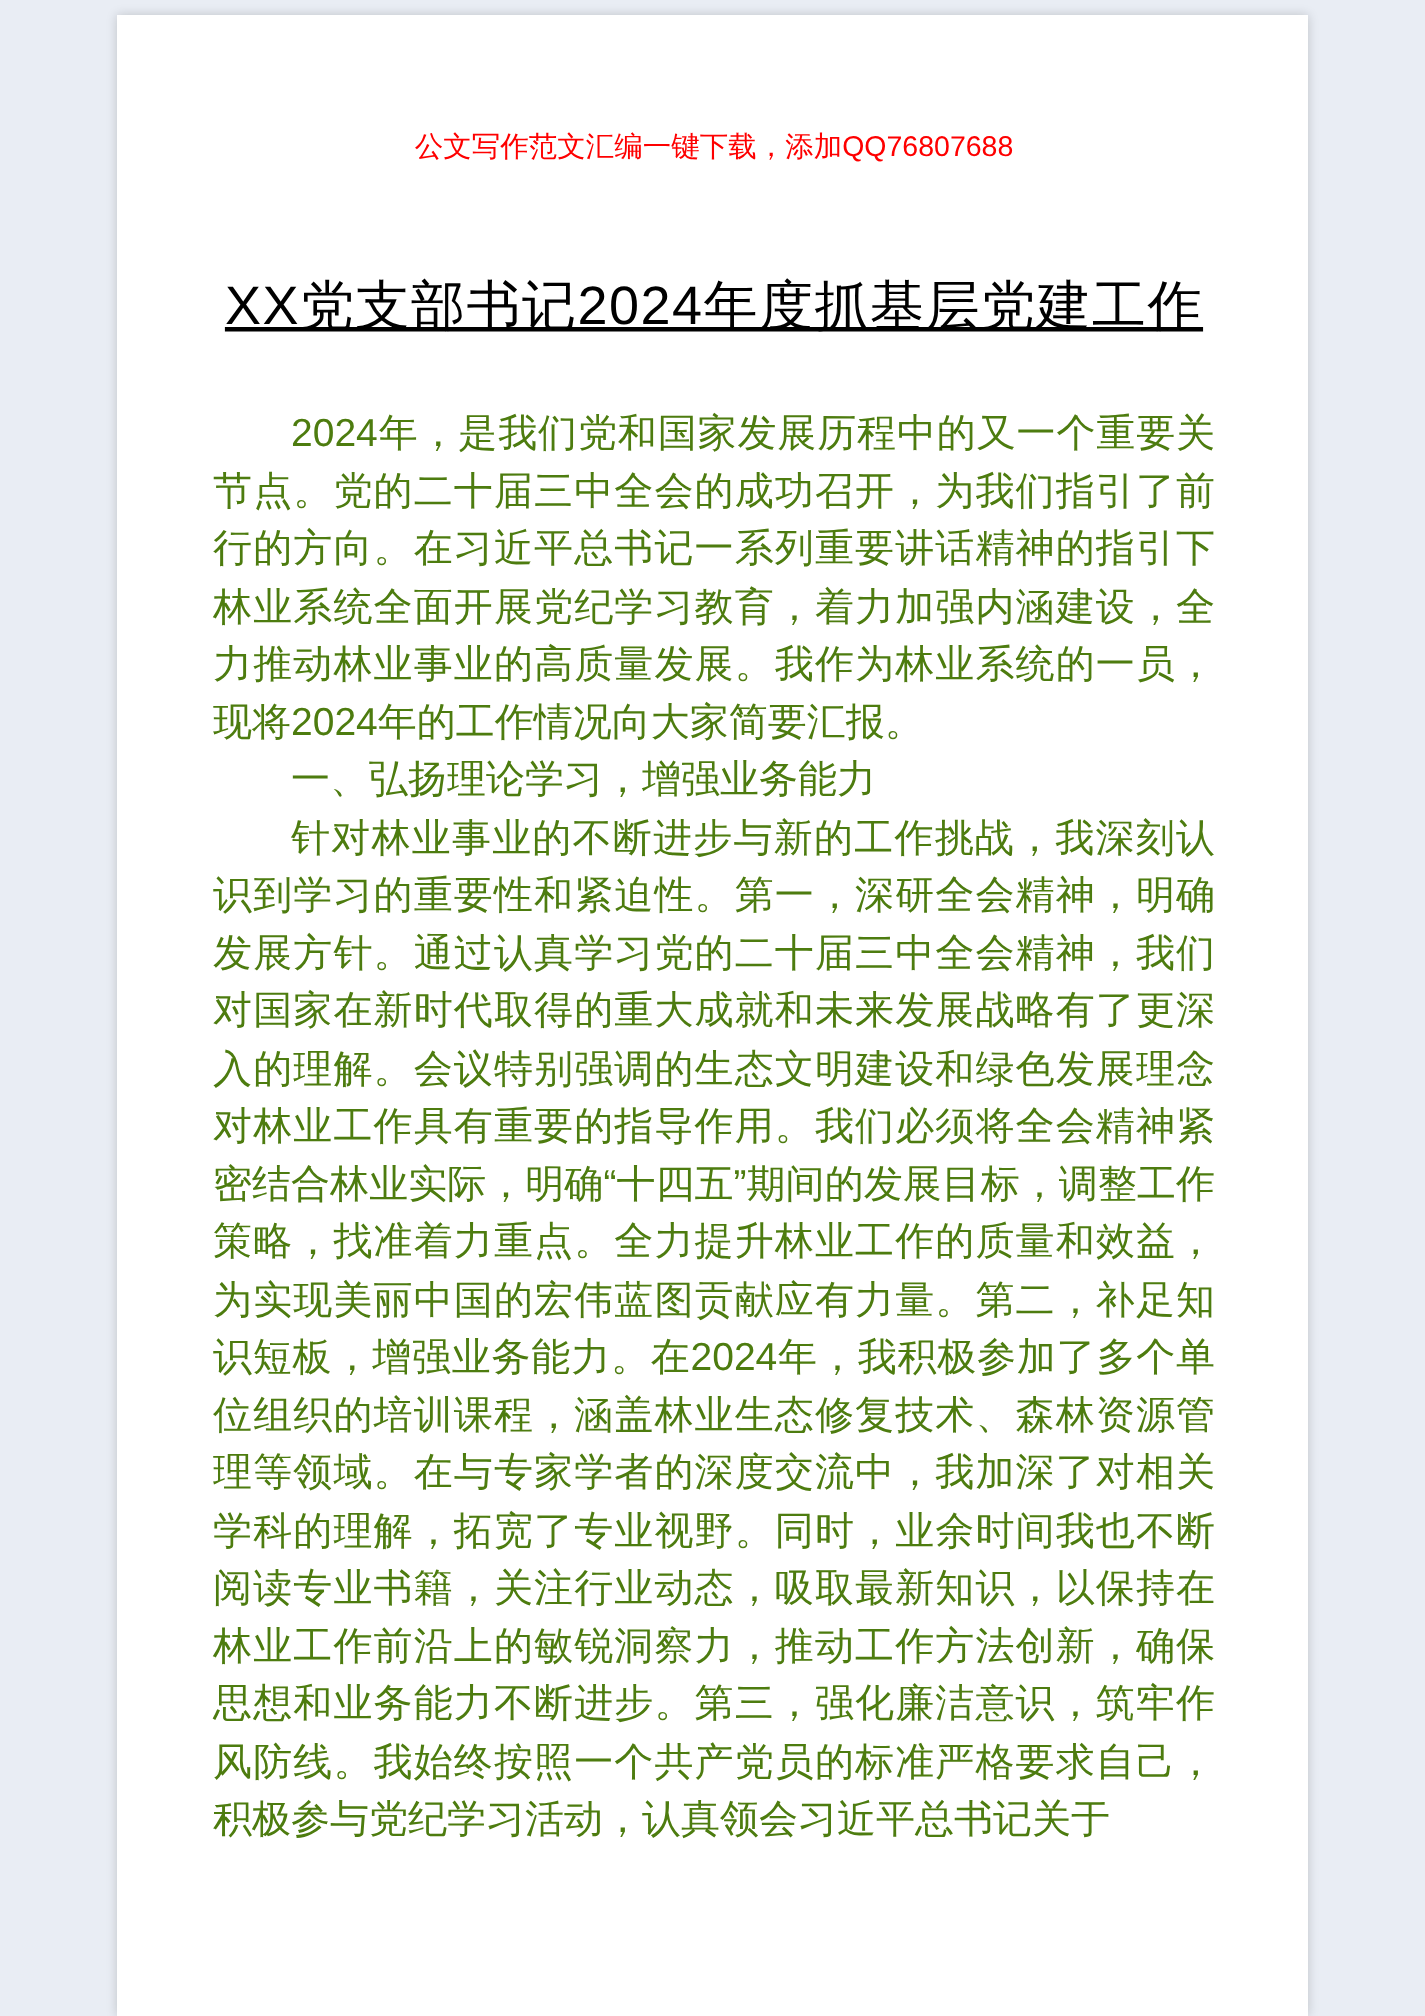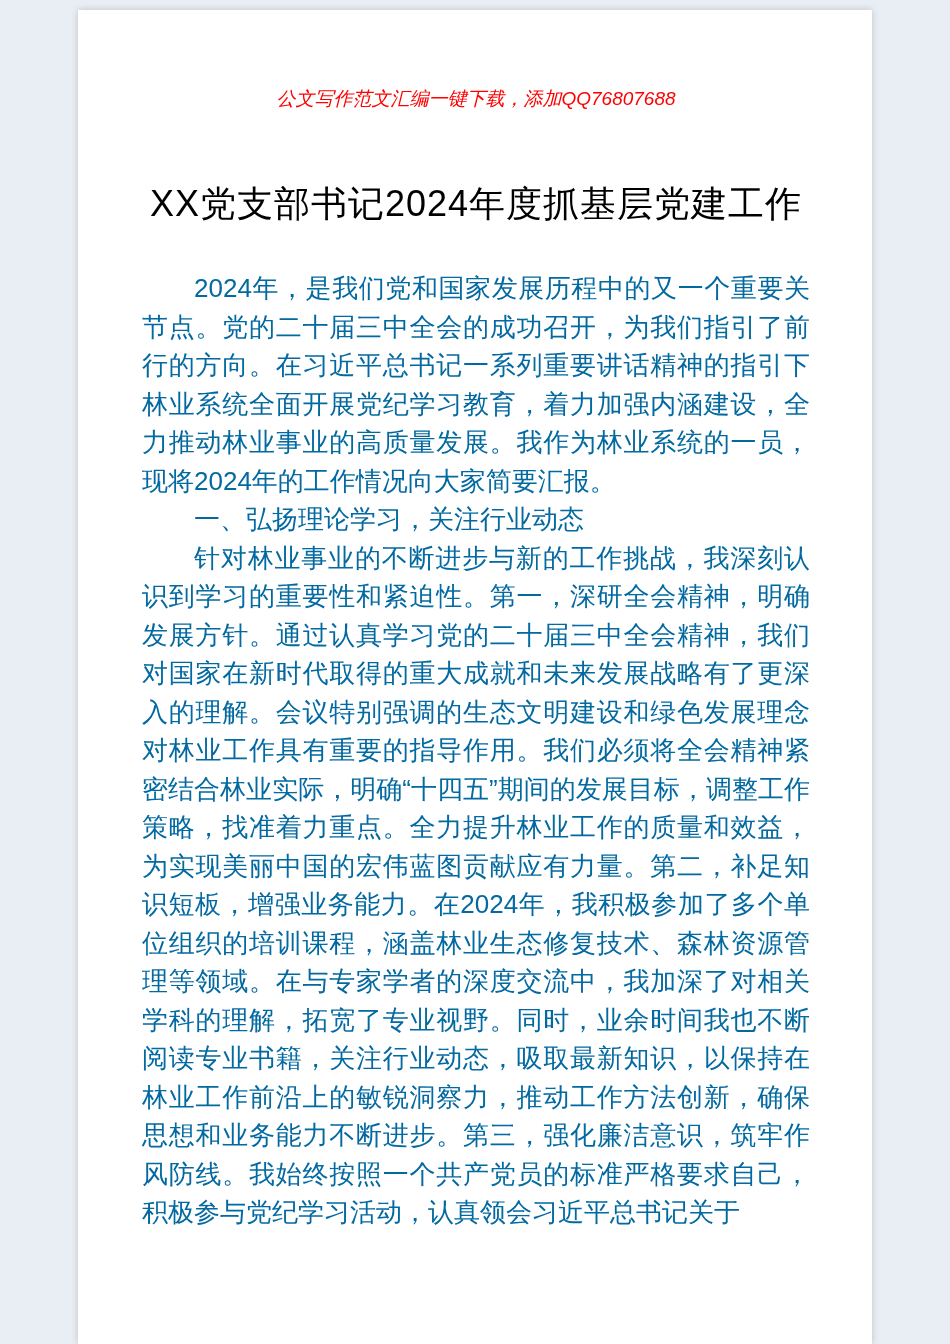--- a/index.html
+++ b/index.html
@@ -25,51 +25,51 @@
     padding: 78px 62px 40px 64px;
     background: #ffffff;
     box-shadow: 0 0 7px rgba(0,0,0,0.18);
   }
   .promo {
     color: #fe0000;
     text-align: center;
     font-size: 19px;
     line-height: 22px;
     margin: 0;
-    font-style: italic;
   }
   .doc-title {
     font-size: 36px;
     line-height: 67px;
     text-align: center;
     font-weight: 400;
     color: #000000;
     margin: 60px 0 32px 0;
     letter-spacing: 1px;
+    text-decoration: underline;
   }
   .body-text p {
     font-size: 26px;
     line-height: 38.5px;
-    color: #0369a1;
+    color: #4d7c0f;
     margin: 0;
     text-align: justify;
     text-indent: 2em;
     word-break: break-all;
   }
 </style>
 </head>
 <body>
 
 <div class="viewport">
   <div class="paper">
 
     <p class="promo">公文写作范文汇编一键下载，添加QQ76807688</p>
 
     <h1 class="doc-title"><span>XX党支部书记2024年度抓基层党建工作</span><br></h1>
 
     <div class="body-text">
       <p>2024年，是我们党和国家发展历程中的又一个重要关节点。党的二十届三中全会的成功召开，为我们指引了前行的方向。在习近平总书记一系列重要讲话精神的指引下林业系统全面开展党纪学习教育，着力加强内涵建设，全力推动林业事业的高质量发展。我作为林业系统的一员，现将2024年的工作情况向大家简要汇报。</p>
-      <p>一、弘扬理论学习，关注行业动态</p>
+      <p>一、弘扬理论学习，增强业务能力</p>
       <p>针对林业事业的不断进步与新的工作挑战，我深刻认识到学习的重要性和紧迫性。第一，深研全会精神，明确发展方针。通过认真学习党的二十届三中全会精神，我们对国家在新时代取得的重大成就和未来发展战略有了更深入的理解。会议特别强调的生态文明建设和绿色发展理念对林业工作具有重要的指导作用。我们必须将全会精神紧密结合林业实际，明确“十四五”期间的发展目标，调整工作策略，找准着力重点。全力提升林业工作的质量和效益，为实现美丽中国的宏伟蓝图贡献应有力量。第二，补足知识短板，增强业务能力。在2024年，我积极参加了多个单位组织的培训课程，涵盖林业生态修复技术、森林资源管理等领域。在与专家学者的深度交流中，我加深了对相关学科的理解，拓宽了专业视野。同时，业余时间我也不断阅读专业书籍，关注行业动态，吸取最新知识，以保持在林业工作前沿上的敏锐洞察力，推动工作方法创新，确保思想和业务能力不断进步。第三，强化廉洁意识，筑牢作风防线。我始终按照一个共产党员的标准严格要求自己，积极参与党纪学习活动，认真领会习近平总书记关于</p>
     </div>
 
   </div>
 </div>
 
 </body></html>

